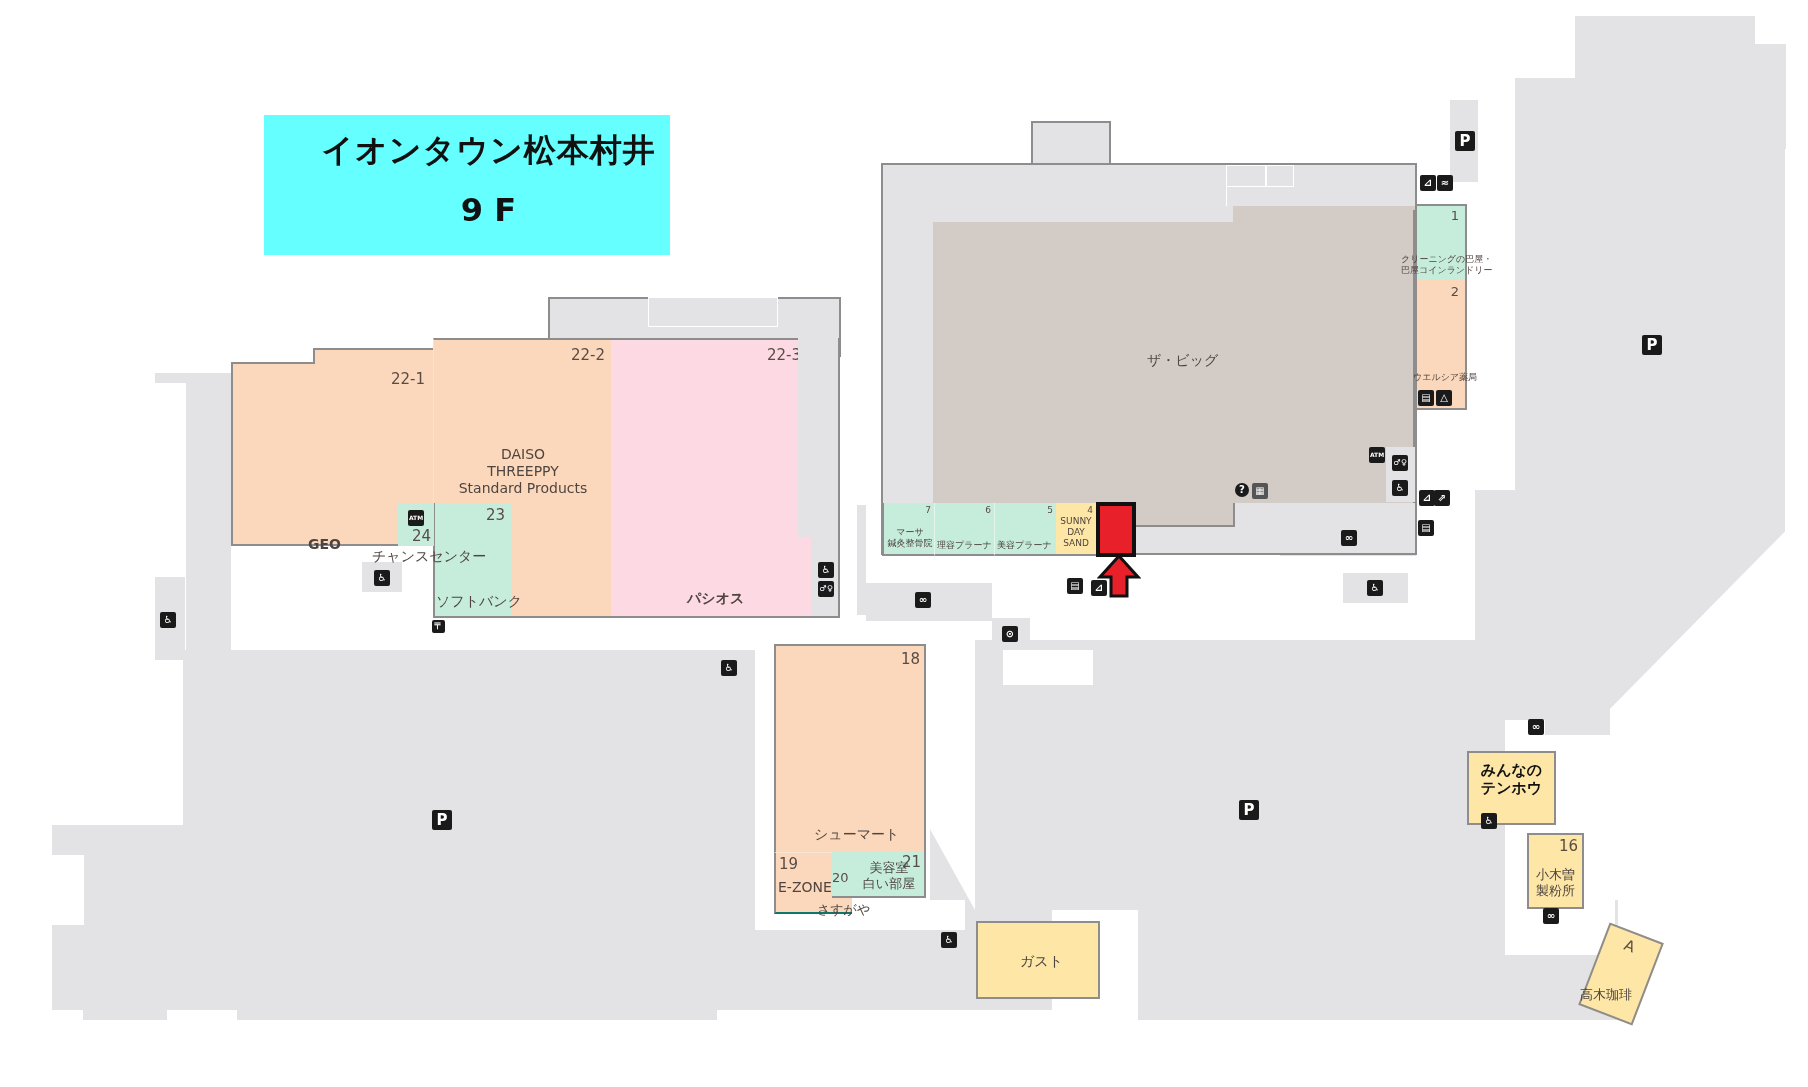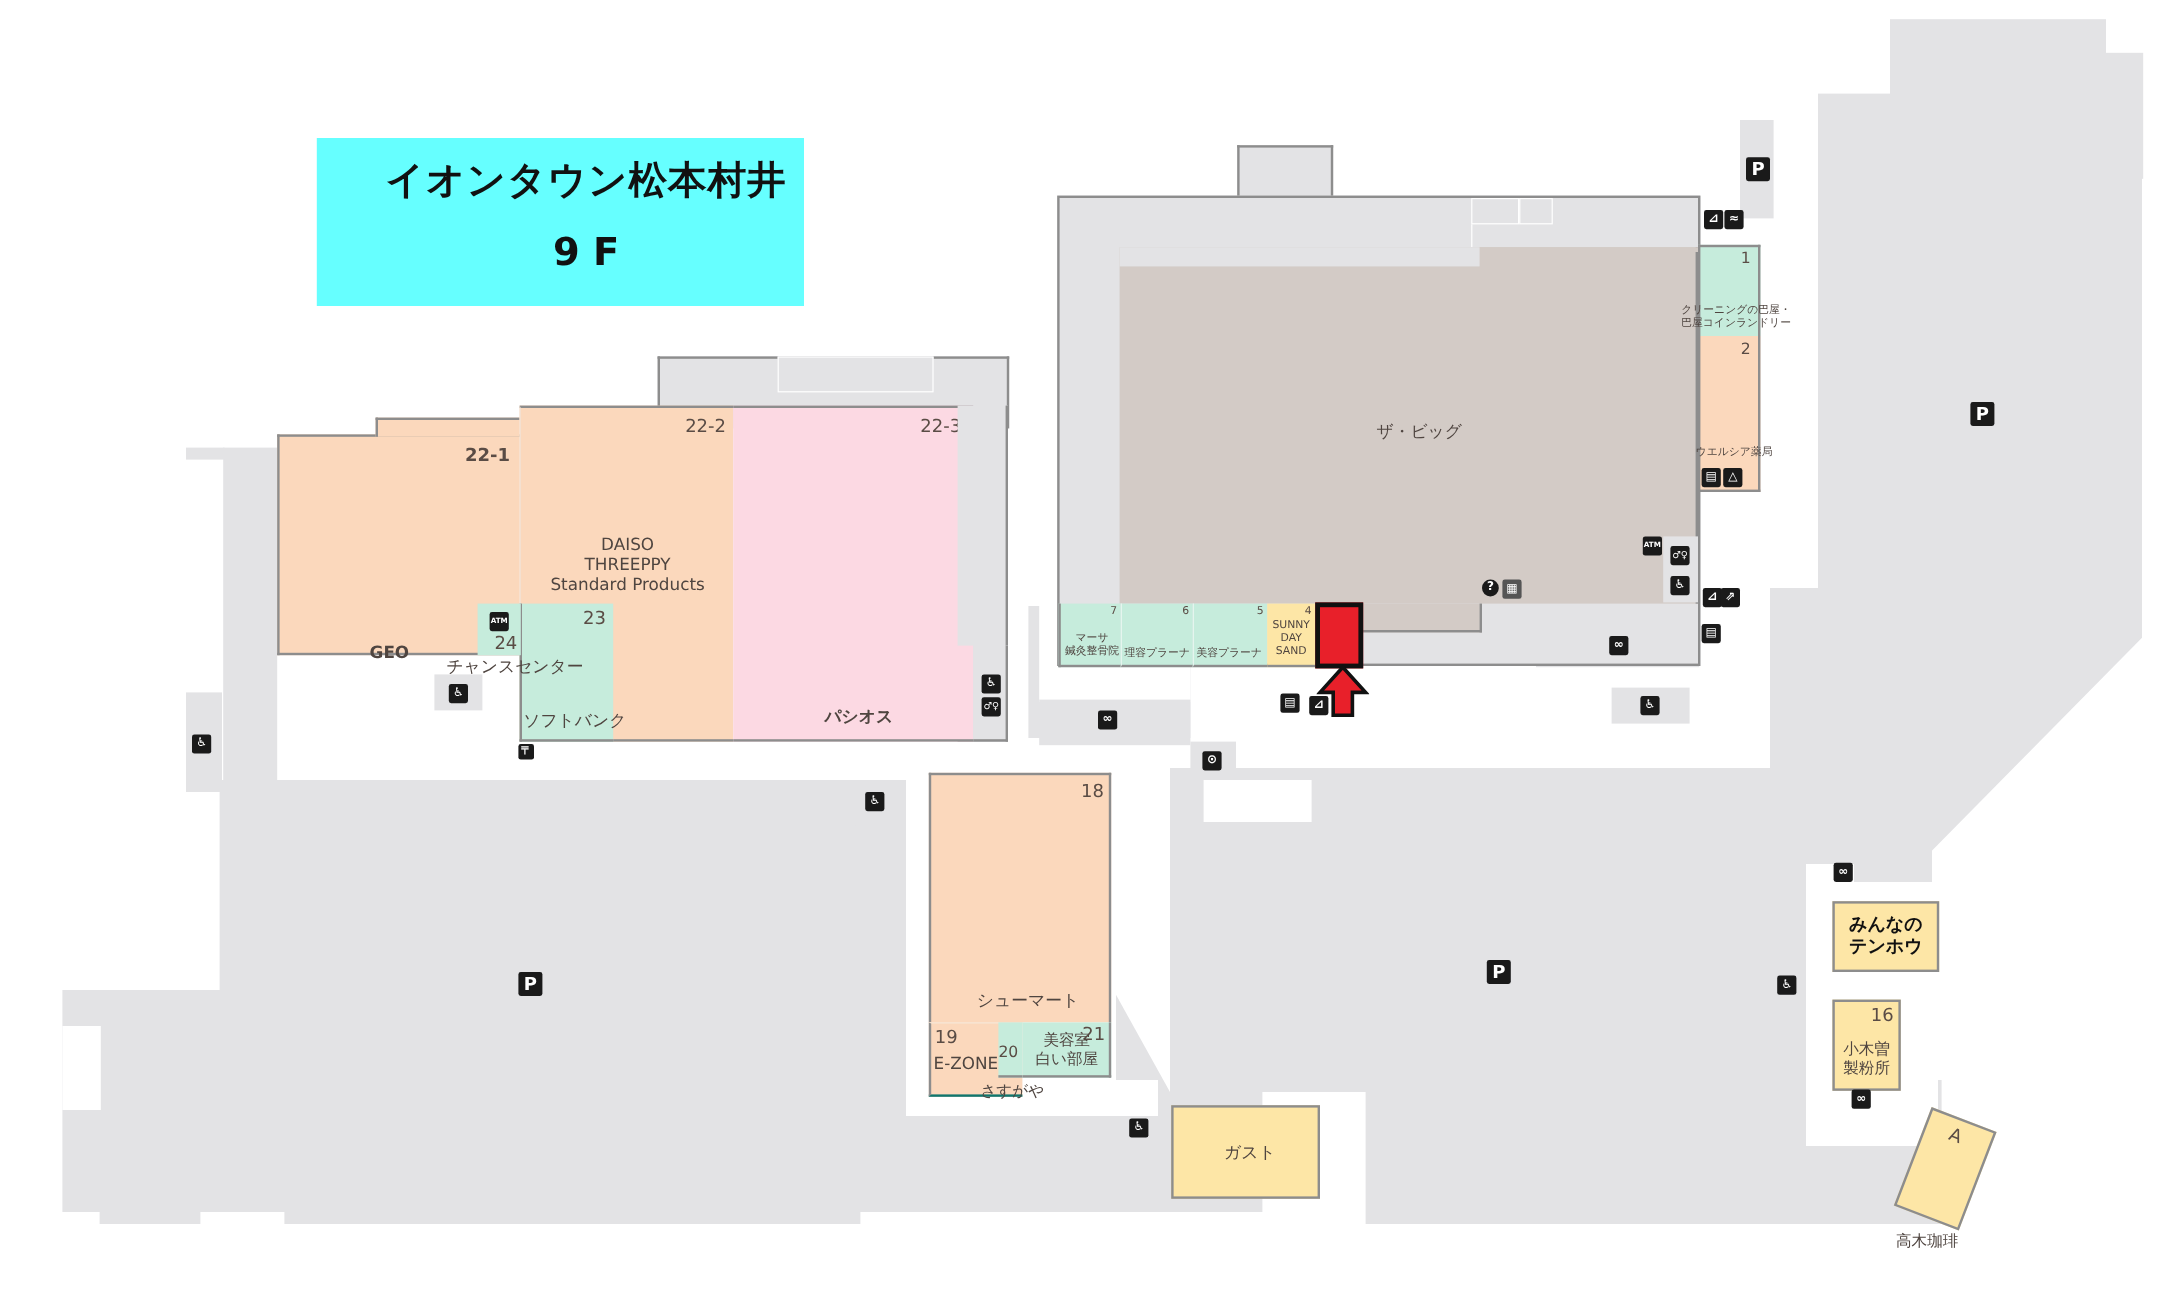--- a/index.html
+++ b/index.html
@@ -60,21 +60,21 @@
 <div class="abs title-box" style="left:264px;top:115px;width:406px;height:140px;padding-left:43px;">
   <div style="font-size:32px;margin-top:14px;letter-spacing:1px;">イオンタウン松本村井</div>
   <div style="font-size:32px;margin-top:18px;">9 F</div>
 </div>
 
 <div class="abs bldg" style="left:548px;top:297px;width:293px;height:60px;border-bottom:none;"></div>
 <div class="abs bldg" style="left:648px;top:297px;width:130px;height:30px;border:1px solid #fff;"></div>
 <div class="abs bldg" style="left:798px;top:340px;width:42px;height:278px;"></div>
 
 <div class="store peach" style="left:231px;top:362px;width:202px;height:184px;border:2px solid #8d8d8d;border-right:none;">
-  <span class="num" style="right:8px;top:6px;font-weight:bold;">22-1</span>
+  <span class="num" style="right:8px;top:6px;">22-1</span>
   <span class="lbl" style="left:75px;top:172px;font-weight:bold;">GEO</span>
 </div>
 <div class="abs peach" style="left:313px;top:348px;width:120px;height:16px;border-top:2px solid #8d8d8d;border-left:2px solid #8d8d8d;"></div>
 <div class="store peach" style="left:433px;top:338px;width:178px;height:280px;border-top:2px solid #8d8d8d;border-bottom:2px solid #8d8d8d;border-left:1px solid #f3e3d6;">
   <span class="num" style="right:6px;top:6px;">22-2</span>
   <div class="lbl" style="left:0;width:178px;top:106px;">
     <div>DAISO</div>
     <div>THREEPPY</div>
     <div>Standard Products</div>
   </div>
@@ -166,37 +166,37 @@
     <div>美容室</div>
     <div>白い部屋</div>
   </div>
 </div>
 <span class="lbl" style="left:817px;top:902px;font-size:13px;">さすがや</span>
 
 <div class="store yellow" style="left:976px;top:921px;width:124px;height:78px;border:2px solid #8d8d8d;">
   <span class="lbl" style="left:42px;top:30px;">ガスト</span>
 </div>
 
-<div class="store yellow" style="left:1527px;top:751px;width:89px;height:59px;border:2px solid #8d8d8d;">
+<div class="store yellow" style="left:1467px;top:751px;width:89px;height:74px;border:2px solid #8d8d8d;">
   <div class="lbl" style="left:0;width:85px;top:8px;font-size:15px;font-weight:bold;color:#111;">
     <div>みんなの</div>
     <div>テンホウ</div>
   </div>
 </div>
 <div class="store yellow" style="left:1527px;top:833px;width:57px;height:76px;border:2px solid #8d8d8d;">
   <span class="num" style="right:4px;top:2px;">16</span>
   <div class="lbl" style="left:0;width:53px;top:32px;font-size:13px;">
     <div>小木曽</div>
     <div>製粉所</div>
   </div>
 </div>
 <div class="store yellow" style="left:1592px;top:930px;width:58px;height:88px;border:2px solid #8d8d8d;transform:rotate(21deg);transform-origin:center;">
   <span class="num" style="left:20px;top:4px;">A</span>
 </div>
-<span class="lbl" style="left:1580px;top:987px;font-size:13px;margin-top:40px;">高木珈琲</span>
+<span class="lbl" style="left:1580px;top:987px;font-size:13px;">高木珈琲</span>
 
 <span class="icon p" style="left:1455px;top:131px;">P</span>
 <span class="icon p" style="left:1642px;top:335px;">P</span>
 <span class="icon p" style="left:432px;top:810px;">P</span>
 <span class="icon p" style="left:1239px;top:800px;">P</span>
 
 <span class="icon" style="left:1420px;top:175px;">⊿</span>
 <span class="icon" style="left:1437px;top:175px;">≈</span>
 
 <span class="icon" style="left:1418px;top:390px;">▤</span>

